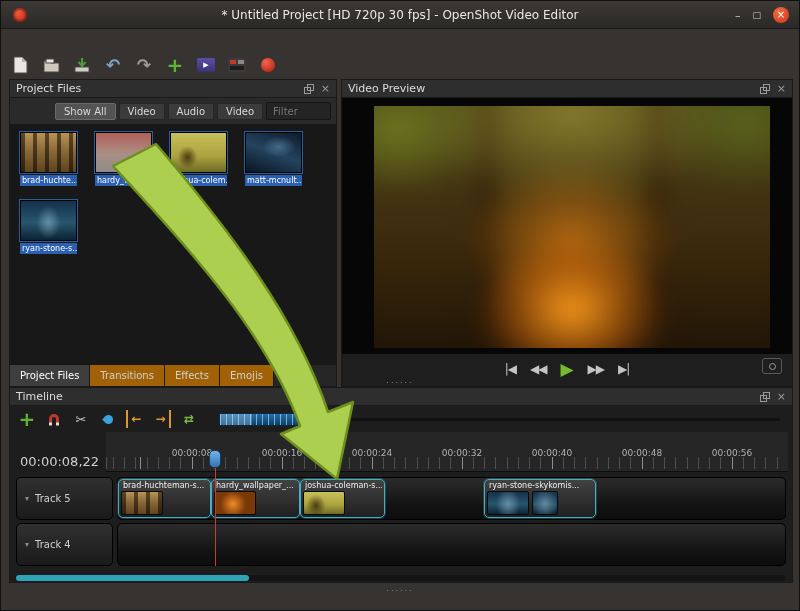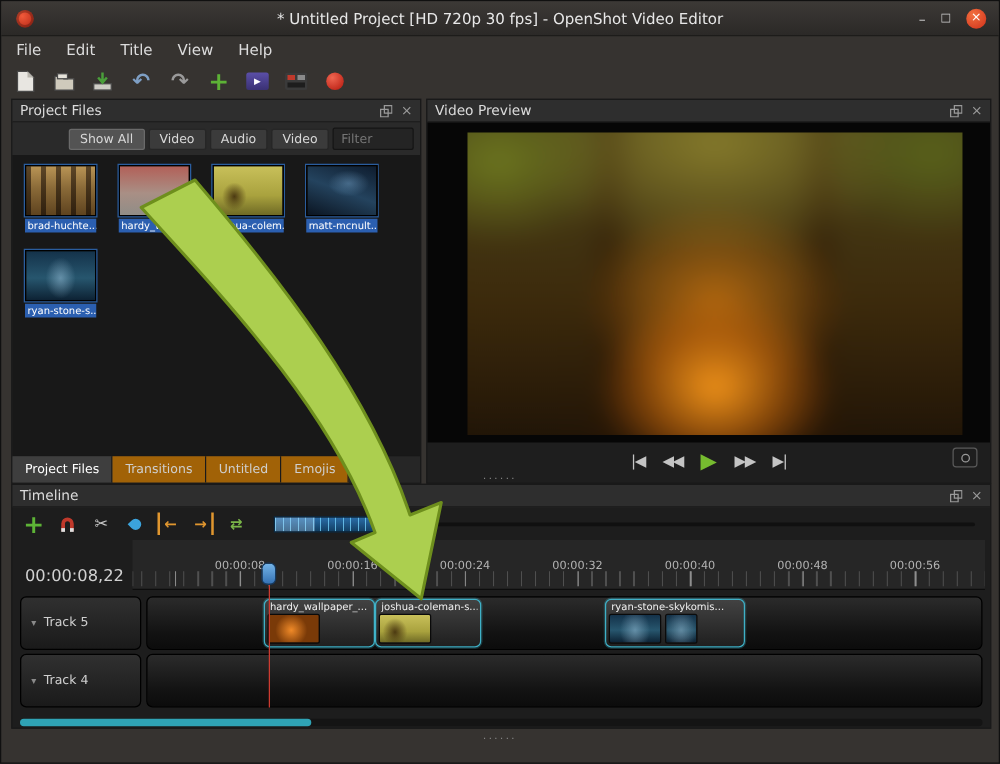--- a/index.html
+++ b/index.html
@@ -159,27 +159,20 @@
   <div class="titlebar">
     <span class="app-icon"></span>
     <span>* Untitled Project [HD 720p 30 fps] - OpenShot Video Editor</span>
     <div class="win-controls">
       <span class="wc min">–</span>
       <span class="wc max">□</span>
       <span class="wc close">×</span>
     </div>
   </div>
 
-  <div class="menubar">
-    <span class="menu-item">File</span>
-    <span class="menu-item">Edit</span>
-    <span class="menu-item">Title</span>
-    <span class="menu-item">View</span>
-    <span class="menu-item">Help</span>
-  </div>
 
   <div class="toolbar">
     <span class="tbtn">
       <svg width="15" height="18" viewBox="0 0 15 18">
           <path d="M1 1 h8 l5 5 v11 h-13 z" fill="#e8e6e1" stroke="#4a4a4a"></path>
           <path d="M9 1 l5 5 h-5 z" fill="#b8b5ad"></path>
         </svg>
     </span>
     <span class="tbtn">
       <svg width="17" height="15" viewBox="0 0 17 15">
@@ -248,21 +241,21 @@
         <div class="pf-label">matt-mcnult...</div>
       </div>
       <div class="pf-item">
         <div class="pf-thumb t-ryan"></div>
         <div class="pf-label">ryan-stone-s...</div>
       </div>
     </div>
     <div class="panel-tabs">
       <span class="ptab active">Project Files</span>
       <span class="ptab">Transitions</span>
-      <span class="ptab">Untitled</span>
+      <span class="ptab">Effects</span>
       <span class="ptab">Emojis</span>
     </div>
   </div>
 
   <div id="right-panel" class="panel">
     <div class="panel-header">
       <span>Video Preview</span>
       <span class="panel-icons">
         <svg width="10" height="10" viewBox="0 0 10 10">
             <rect x="0.5" y="3.5" width="6" height="6" fill="none" stroke="#9a9a9a"></rect>
@@ -340,20 +333,24 @@
 
     <span class="ph-head"></span>
     <span class="ph-line"></span>
 
     <div class="track-row row1">
       <div class="t-head">
         <span class="chev">▾</span>
         <span>Track 5</span>
       </div>
       <div class="t-lane">
+        <div class="clip" style="left:0;width:93px">
+          <span class="clip-label">brad-huchteman-s...</span>
+          <span class="clip-thumb t-brad"></span>
+        </div>
         <div class="clip" style="left:93px;width:89px">
           <span class="clip-label">hardy_wallpaper_...</span>
           <span class="clip-thumb th-hardy2"></span>
         </div>
         <div class="clip" style="left:182px;width:85px">
           <span class="clip-label">joshua-coleman-s...</span>
           <span class="clip-thumb t-joshua"></span>
         </div>
         <div class="clip" style="left:366px;width:112px">
           <span class="clip-label">ryan-stone-skykomis...</span>

